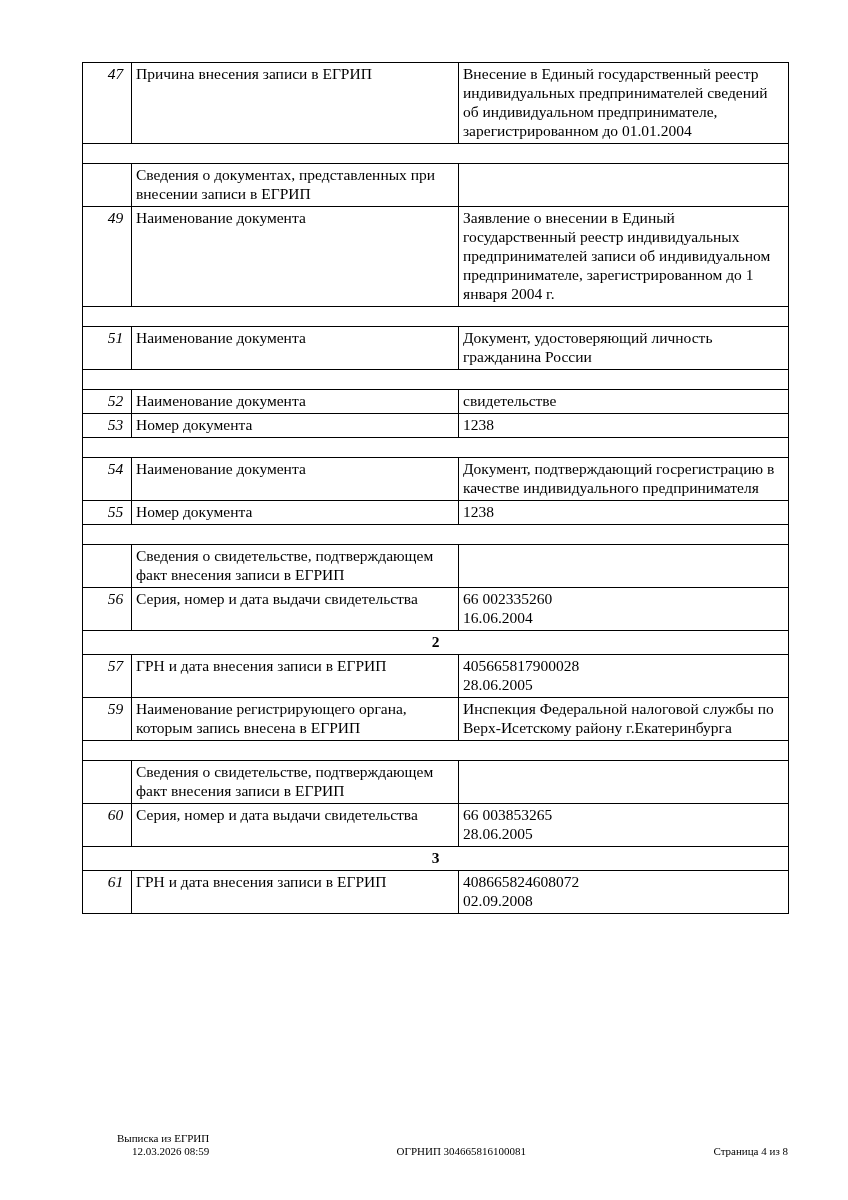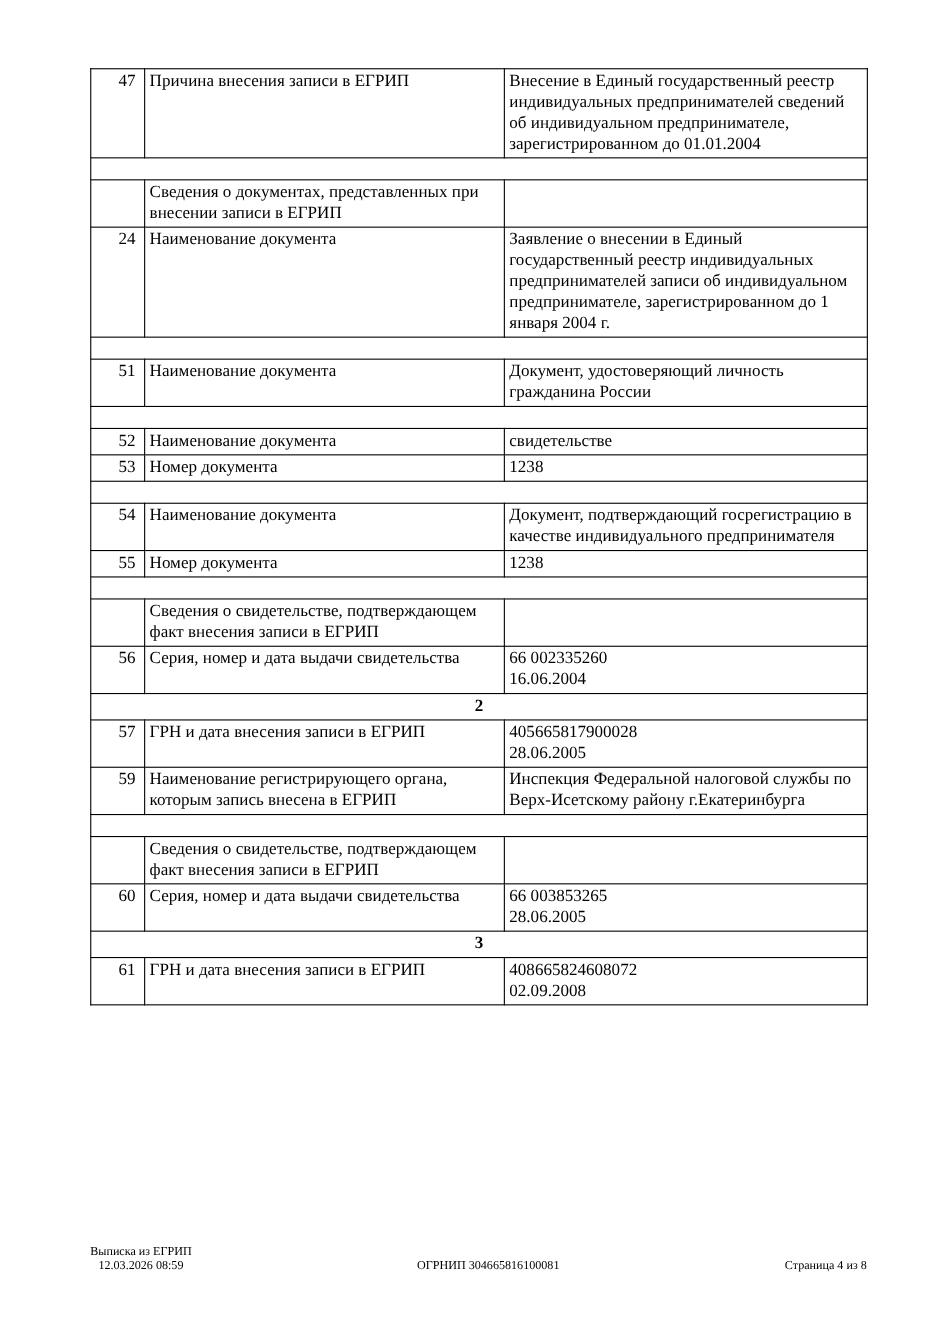--- a/index.html
+++ b/index.html
@@ -24,21 +24,21 @@
   .egrip-table col.c-num   { width: 49px; }
   .egrip-table col.c-label { width: 327px; }
   .egrip-table col.c-value { width: 330px; }
   .egrip-table td {
     border: 1px solid #000000;
     vertical-align: top;
     padding: 1px 4px 3px 4px;
   }
   .egrip-table td.num-cell {
     text-align: center;
-    padding-left: 18px; padding-right: 1px;
+    padding-left: 18px; padding-right: 1px; font-style: italic;
   }
   .egrip-table td.value-cell { white-space: pre-line; }
   .egrip-table tr.spacer-row td {
     height: 20px;
     padding: 0;
   }
   .egrip-table tr.section-row td {
     text-align: center;
     font-weight: bold;
     height: 24px;
@@ -48,21 +48,21 @@
     position: absolute;
     left: 82px;
     top: 1132px;
     width: 706px;
     display: flex;
     justify-content: space-between;
     align-items: flex-end;
     font-size: 11px;
     line-height: 13px;
   }
-  .footer-left { text-align: center; }
+  .footer-left { text-align: right; margin-left: 35px; }
   .footer-center { }
   .footer-right { text-align: left; }
 </style>
 </head>
 <body>
 
 <table class="egrip-table">
   <colgroup>
     <col class="c-num">
     <col class="c-label">
@@ -76,21 +76,21 @@
       </tr>
       <tr class="spacer-row">
         <td colspan="3"></td>
       </tr>
       <tr class="header-row">
         <td class="num-cell"></td>
         <td class="label-cell">Сведения о документах, представленных при внесении записи в ЕГРИП</td>
         <td class="value-cell"></td>
       </tr>
       <tr class="data-row">
-        <td class="num-cell">24</td>
+        <td class="num-cell">49</td>
         <td class="label-cell">Наименование документа</td>
         <td class="value-cell">Заявление о внесении в Единый государственный реестр индивидуальных предпринимателей записи об индивидуальном предпринимателе, зарегистрированном до 1 января 2004 г.</td>
       </tr>
       <tr class="spacer-row">
         <td colspan="3"></td>
       </tr>
       <tr class="data-row">
         <td class="num-cell">51</td>
         <td class="label-cell">Наименование документа</td>
         <td class="value-cell">Документ, удостоверяющий личность гражданина России</td>

